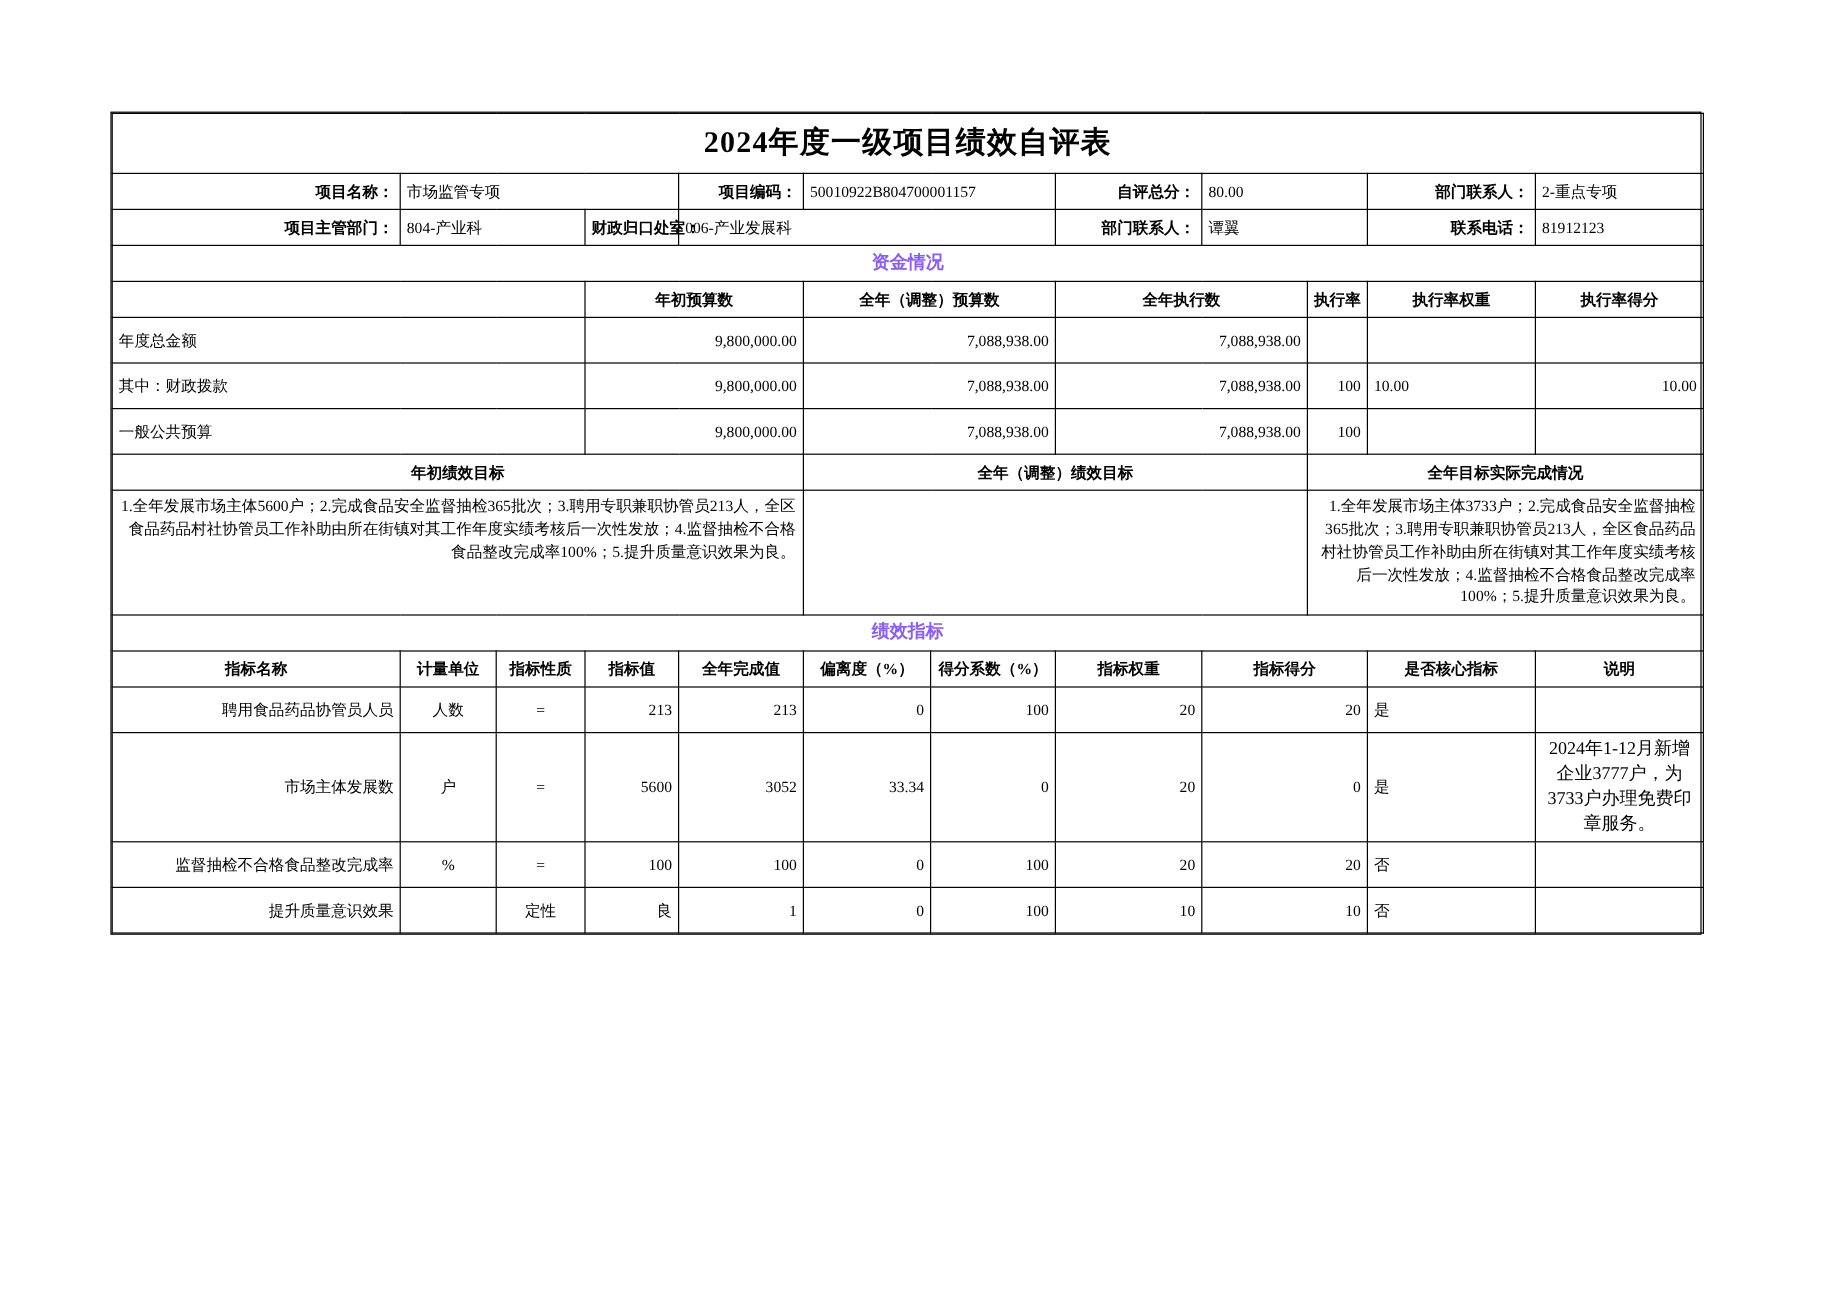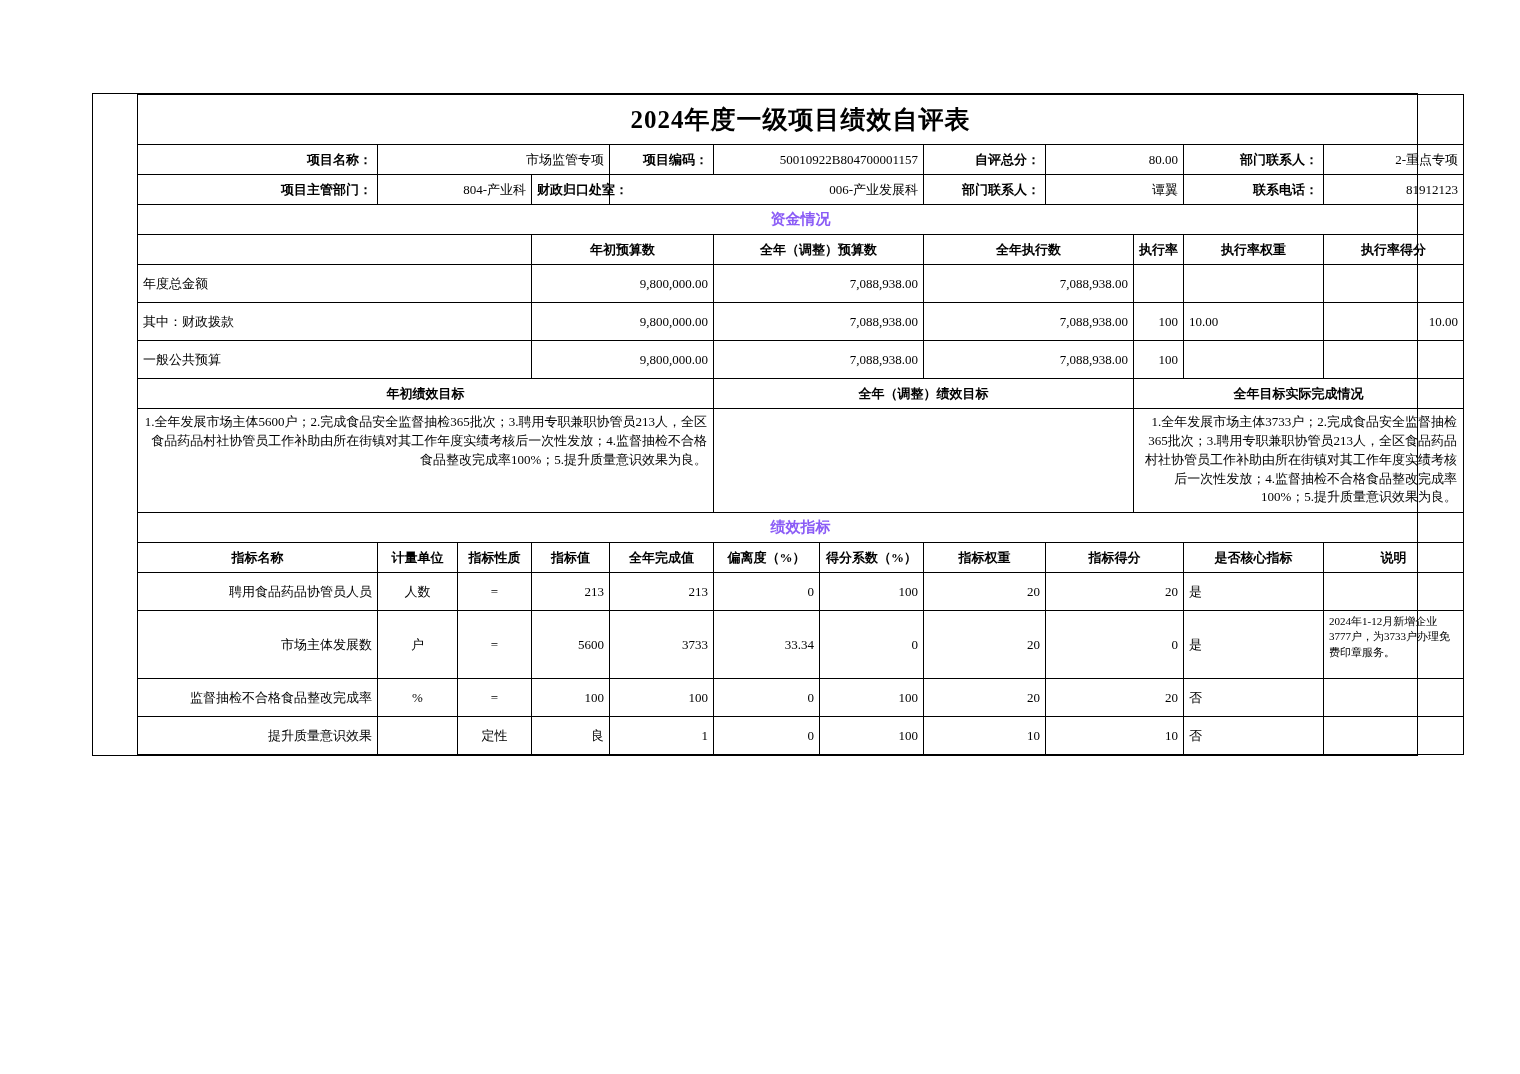--- a/index.html
+++ b/index.html
@@ -13,21 +13,20 @@
     font-family: "Liberation Serif", "DejaVu Serif", serif;
     color: #000000;
   }
   #sheet {
     position: absolute;
     left: 92px;
     top: 93px;
     width: 1326px;
     border: 1px solid #000000;
     box-sizing: border-box;
-    padding-left: 44px;
   }
   table {
     border-collapse: collapse;
     width: 100%;
     table-layout: fixed;
   }
   td, th {
     border: 1px solid #000000;
     font-weight: normal;
     font-size: 13px;
@@ -50,21 +49,21 @@
     font-weight: bold;
     color: #8b5cf6;
     height: 30px;
   }
   .lbl {
     text-align: right;
     font-weight: bold;
     white-space: nowrap;
   }
   .val {
-    text-align: right;
+    text-align: left;
     font-family: Liberation Serif, serif;
   }
   .ctr {
     text-align: center;
     font-weight: bold;
   }
   .num {
     text-align: right;
   }
   .lft {
@@ -83,22 +82,22 @@
     font-size: 13px;
     line-height: 1.45;
     height: 104px;
     padding: 4px 6px;
   }
   .idx-name {
     text-align: right;
   }
   .note-cell {
     vertical-align: top;
-    text-align: left;
-    font-size: 11px;
+    text-align: center;
+    font-size: 15px;
     line-height: 1.4;
   }
   .tall {
     height: 68px;
   }
   .mid {
     height: 38px;
   }
 </style>
 </head>
@@ -233,21 +232,21 @@
       <td class="num">20</td>
       <td class="num" colspan="2">20</td>
       <td class="lft" colspan="2">是</td>
       <td class="note-cell"></td>
     </tr>
     <tr class="tall">
       <td class="idx-name">市场主体发展数</td>
       <td class="cen">户</td>
       <td class="cen">=</td>
       <td class="num">5600</td>
-      <td class="num">3733</td>
+      <td class="num">3052</td>
       <td class="num">33.34</td>
       <td class="num">0</td>
       <td class="num">20</td>
       <td class="num" colspan="2">0</td>
       <td class="lft" colspan="2">是</td>
       <td class="note-cell">2024年1-12月新增企业3777户，为3733户办理免费印章服务。</td>
     </tr>
     <tr class="mid">
       <td class="idx-name">监督抽检不合格食品整改完成率</td>
       <td class="cen">%</td>

